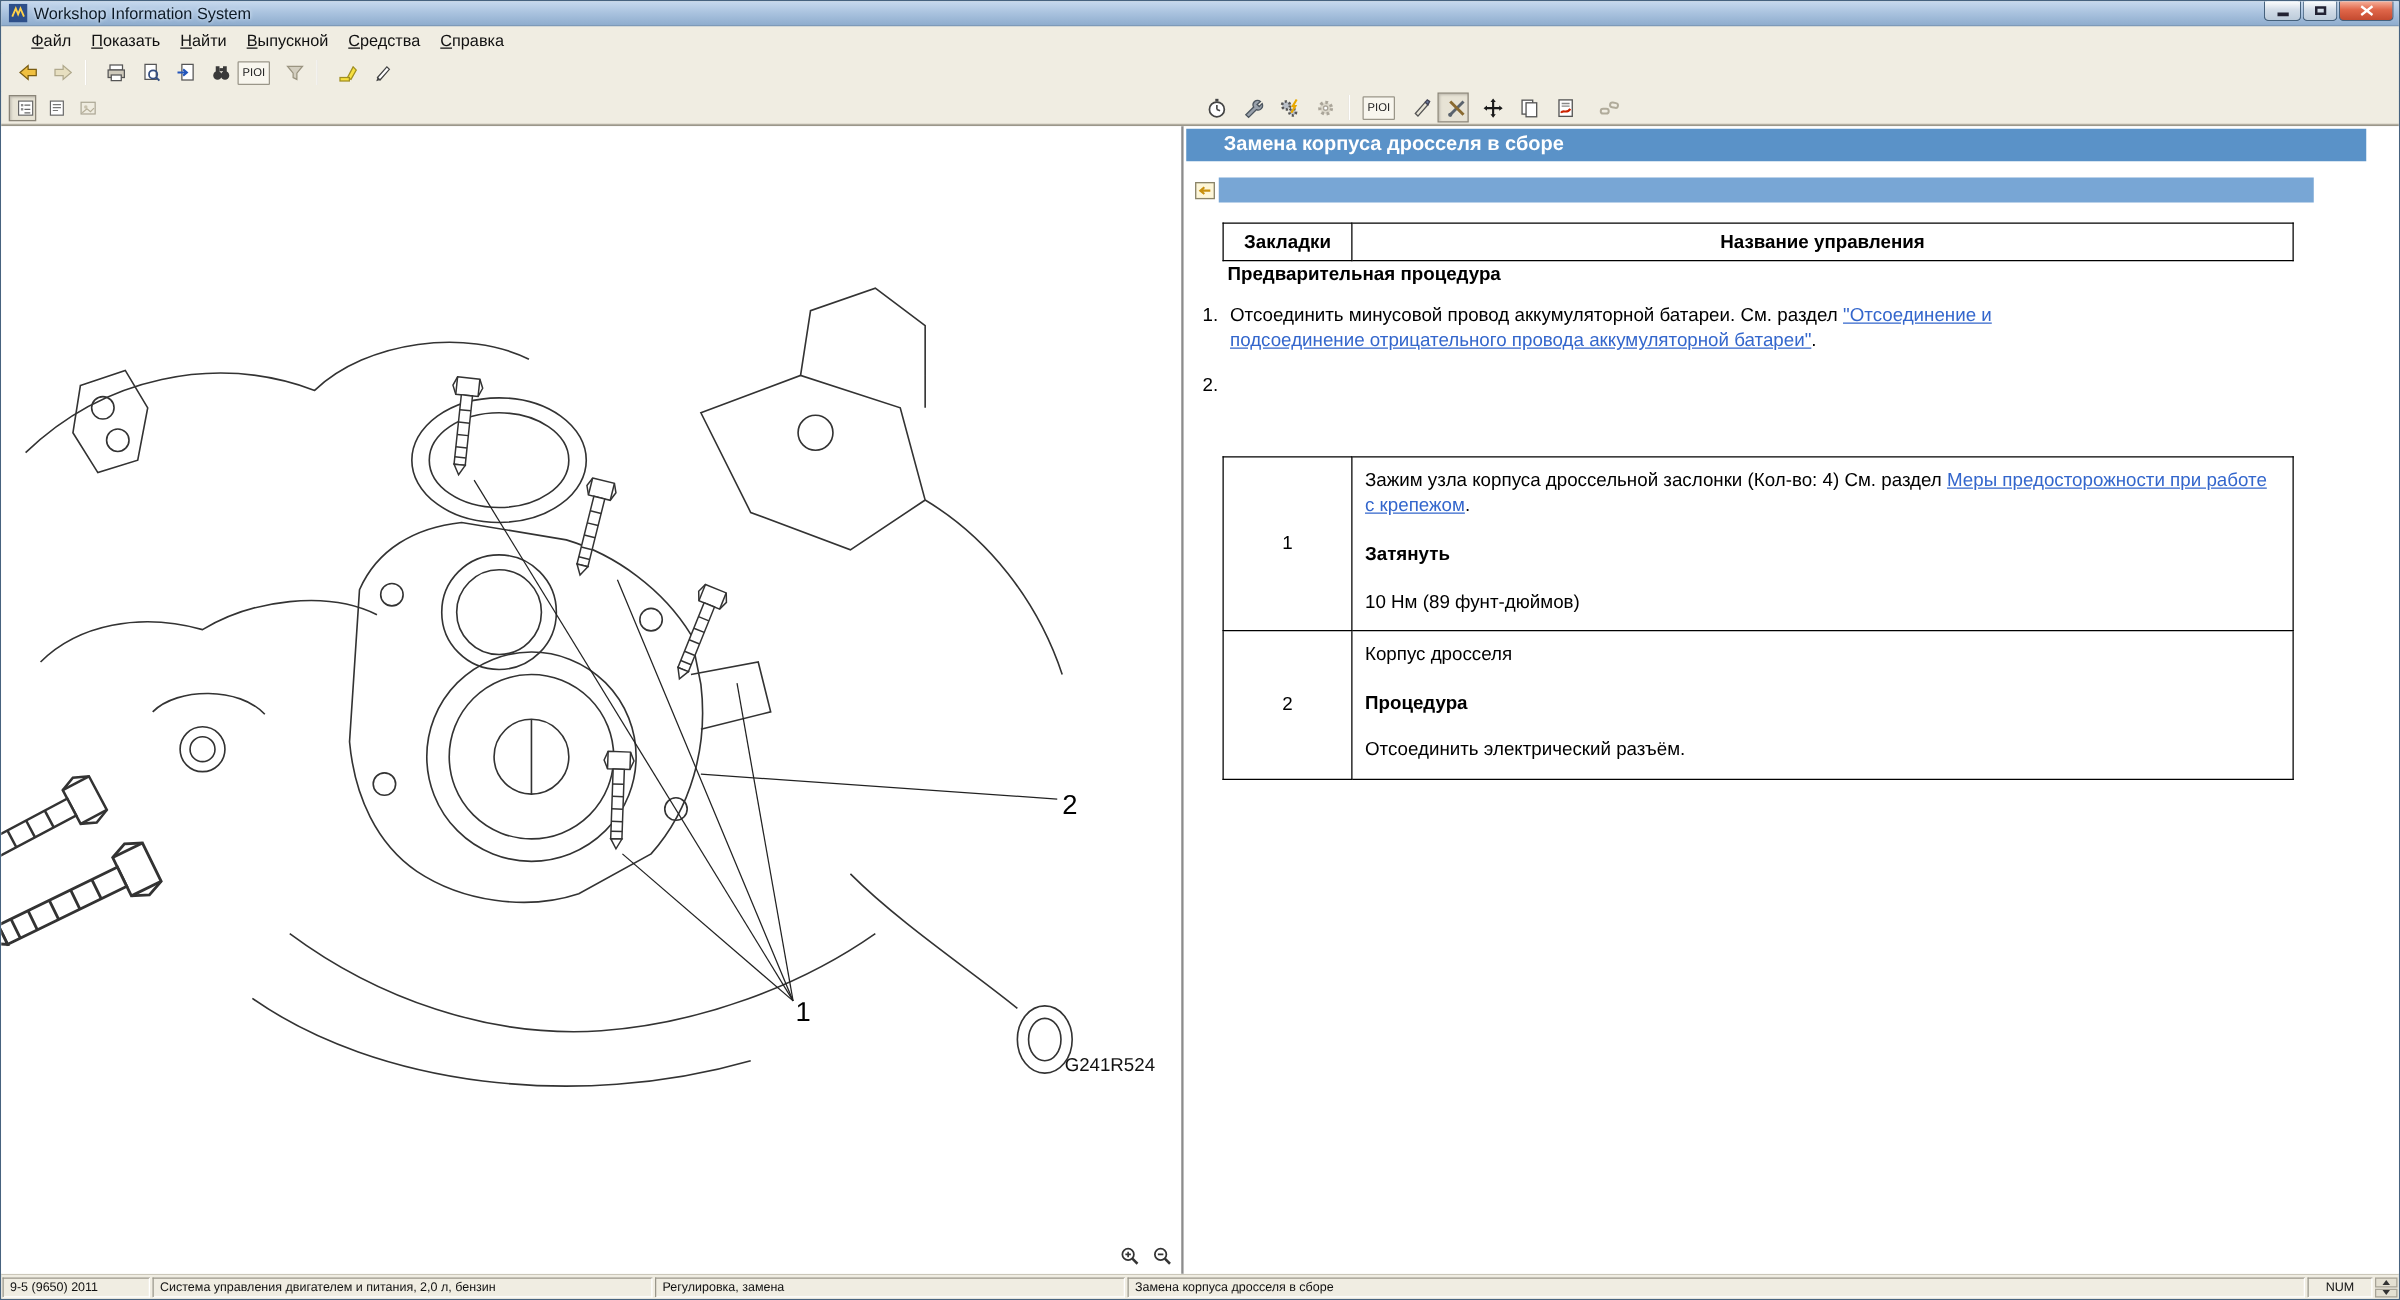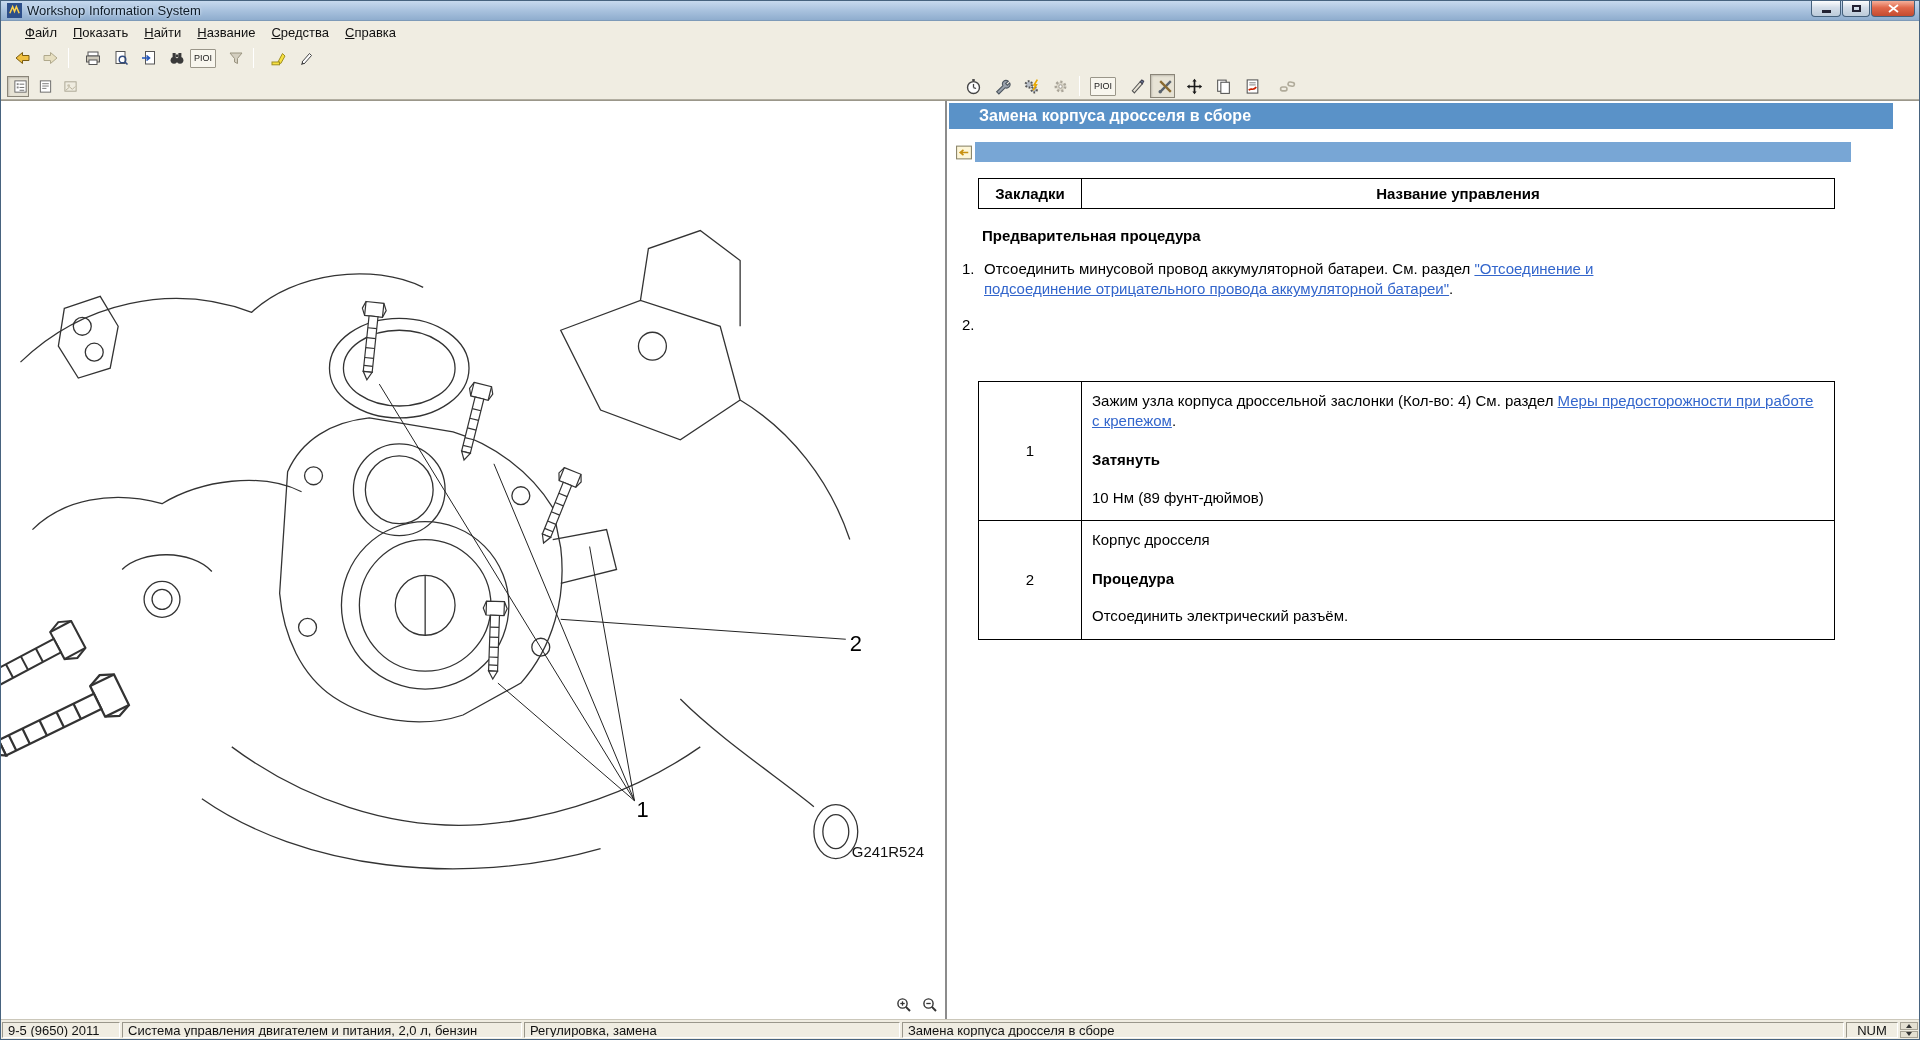--- a/index.html
+++ b/index.html
@@ -61,31 +61,31 @@
   .doc-content { margin:16px 0 0 29px; width:857px; font-size:15px; color:#000; }
   table.callout-table { border-collapse:collapse; width:857px; font-size:15px; }
   .callout-table th, .callout-table td { border:1px solid #000; }
   .col-callout { width:103px; }
   .callout-table th { height:30px; text-align:center; font-weight:bold; padding:2px 4px; }
   .callout-cell { text-align:center; vertical-align:middle; font-size:15px; }
   .comp-cell { padding:9px 10px 12px 10px; vertical-align:top; line-height:1.35; }
   .comp-sub { font-weight:bold; margin-top:19px; }
   .comp-detail { margin-top:17px; }
 
-  .preliminary { margin:18px 0 0 4px; }
+  .preliminary { margin:2px 0 0 4px; }
   .prelim-heading { font-weight:bold; font-size:15px; }
   .step { display:flex; margin-top:15px; margin-left:-20px; line-height:1.35; }
   .step-num { width:22px; flex:0 0 22px; }
   .step-text { width:712px; }
   .rows-table { margin-top:46px; }
   .link { color:#3366cc; text-decoration:underline; cursor:pointer; }
 
   
   .statusbar { height:20px; flex:0 0 20px; background:#f0ede2; display:flex; align-items:stretch;
-    gap:2px; padding:2px 1px 1px 1px; font-size:13px; color:#111; border-top:1px solid #cbc7ba; }
+    gap:2px; padding:2px 1px 1px 1px; font-size:10px; color:#111; border-top:1px solid #cbc7ba; }
   .sseg { border:1px solid; border-color:#9a978b #ffffff #ffffff #9a978b; padding:0 5px;
     line-height:15px; white-space:nowrap; overflow:hidden; }
   .seg-vehicle { width:118px; flex:0 0 118px; }
   .seg-system { width:400px; flex:0 0 400px; }
   .seg-operation { width:376px; flex:0 0 376px; }
   .seg-document { flex:1 1 auto; }
   .seg-num { width:52px; flex:0 0 52px; text-align:center; }
   .corner-scroll { width:18px; flex:0 0 18px; display:flex; flex-direction:column; gap:1px; }
   .cbtn { flex:1; background:#e4e0d2; border:1px solid #a7a396; display:flex; align-items:center; justify-content:center; }
   .tri-up { width:0; height:0; border-left:3px solid transparent; border-right:3px solid transparent; border-bottom:4px solid #333; }
@@ -114,21 +114,21 @@
           <path d="M1,1 L10,8 M10,1 L1,8" stroke="#fff" stroke-width="1.8"></path>
         </svg>
       </div>
     </div>
   </div>
 
   <div class="menubar">
     <span class="menu-item">Файл</span>
     <span class="menu-item">Показать</span>
     <span class="menu-item">Найти</span>
-    <span class="menu-item">Название</span>
+    <span class="menu-item">Выпускной</span>
     <span class="menu-item">Средства</span>
     <span class="menu-item">Справка</span>
   </div>
 
   <div class="toolbar1">
     <div class="tbtn">
       <svg width="17" height="16" viewBox="0 0 16 16">
         <path d="M1.5,8 8,2.5 8,5.5 14.5,5.5 14.5,10.5 8,10.5 8,13.5 Z" fill="#f0c040" stroke="#7a5c10"></path>
       </svg>
     </div>

